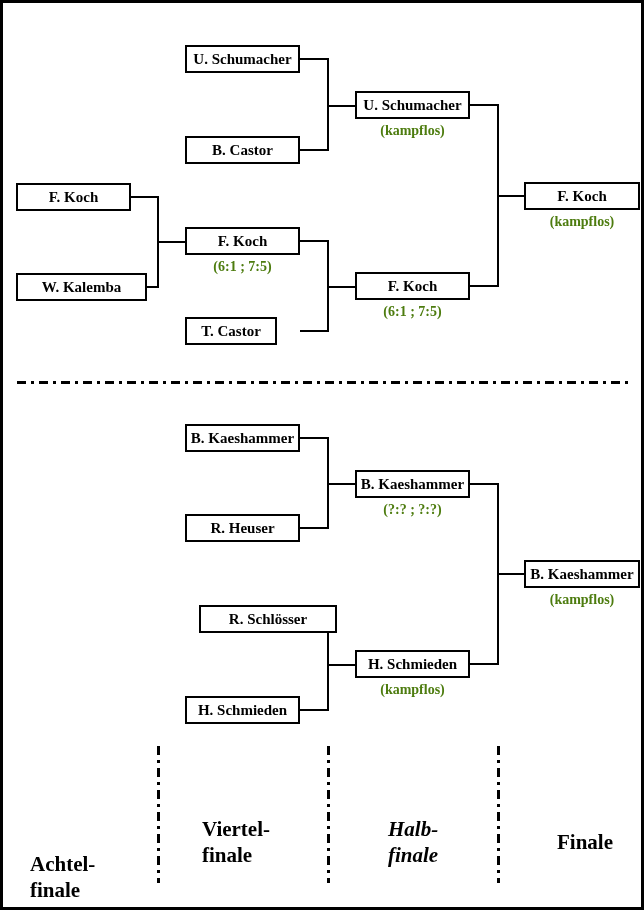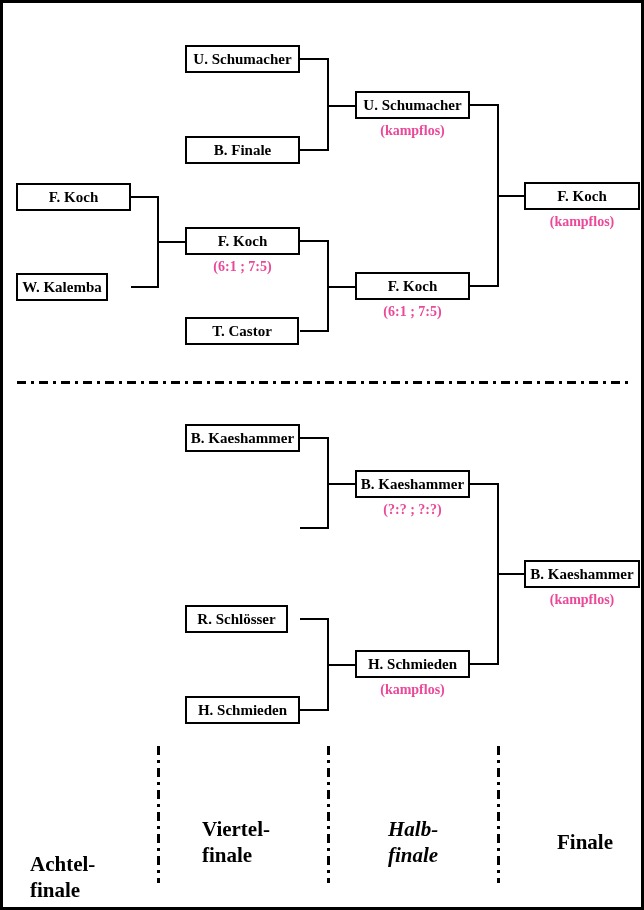--- a/index.html
+++ b/index.html
@@ -30,21 +30,21 @@
     font-size: 15px;
     color: #000000;
     white-space: nowrap;
     overflow: visible;
     z-index: 3;
   }
   .score {
     position: absolute;
     font-weight: bold;
     font-size: 14px;
-    color: #ec4899;
+    color: #4d7c0f;
     text-align: center;
     white-space: nowrap;
     z-index: 3;
   }
   
   .hline {
     position: absolute;
     height: 0;
     border-top: 2px solid #000000;
     z-index: 1;
@@ -91,33 +91,33 @@
     text-align: left;
     white-space: pre-line;
   }
 </style>
 </head>
 <body>
 
 <div id="page">
 
   <div class="box" style="left:13px; top:180px; width:115px;">F. Koch</div>
-  <div class="box" style="left:13px; top:270px; width:92px;">W. Kalemba</div>
+  <div class="box" style="left:13px; top:270px; width:131px;">W. Kalemba</div>
 
   <div class="hline" style="left:128px; top:193px; width:27px;"></div>
   <div class="hline" style="left:128px; top:283px; width:27px;"></div>
   <div class="vline" style="left:154px; top:193px; height:92px;"></div>
   <div class="hline" style="left:154px; top:238px; width:28px;"></div>
 
   <div class="box" style="left:182px; top:42px; width:115px;">U. Schumacher</div>
-  <div class="box" style="left:182px; top:133px; width:115px;">B. Finale</div>
+  <div class="box" style="left:182px; top:133px; width:115px;">B. Castor</div>
 
   <div class="box" style="left:182px; top:224px; width:115px;">F. Koch</div>
   <div class="score" style="left:182px; top:256px; width:115px;">(6:1 ; 7:5)</div>
-  <div class="box" style="left:182px; top:314px; width:114px;">T. Castor</div>
+  <div class="box" style="left:182px; top:314px; width:92px;">T. Castor</div>
 
   <div class="hline" style="left:297px; top:55px; width:28px;"></div>
   <div class="hline" style="left:297px; top:146px; width:28px;"></div>
   <div class="vline" style="left:324px; top:55px; height:93px;"></div>
   <div class="hline" style="left:324px; top:102px; width:28px;"></div>
 
   <div class="hline" style="left:297px; top:237px; width:28px;"></div>
   <div class="hline" style="left:297px; top:327px; width:28px;"></div>
   <div class="vline" style="left:324px; top:237px; height:92px;"></div>
   <div class="hline" style="left:324px; top:283px; width:28px;"></div>
@@ -132,22 +132,23 @@
   <div class="hline" style="left:467px; top:282px; width:28px;"></div>
   <div class="vline" style="left:494px; top:101px; height:183px;"></div>
   <div class="hline" style="left:494px; top:192px; width:28px;"></div>
 
   <div class="box" style="left:521px; top:179px; width:116px;">F. Koch</div>
   <div class="score" style="left:521px; top:211px; width:116px;">(kampflos)</div>
 
   <div class="half-divider" style="top:378px;"></div>
 
   <div class="box" style="left:182px; top:421px; width:115px;">B. Kaeshammer</div>
+  <div class="box" style="left:182px; top:511px; width:115px;">R. Heuser</div>
 
-  <div class="box" style="left:182px; top:602px; width:103px;">R. Schlösser</div>
+  <div class="box" style="left:196px; top:602px; width:138px;">R. Schlösser</div>
   <div class="box" style="left:182px; top:693px; width:115px;">H. Schmieden</div>
 
   <div class="hline" style="left:297px; top:434px; width:28px;"></div>
   <div class="hline" style="left:297px; top:524px; width:28px;"></div>
   <div class="vline" style="left:324px; top:434px; height:92px;"></div>
   <div class="hline" style="left:324px; top:480px; width:28px;"></div>
 
   <div class="hline" style="left:297px; top:615px; width:28px;"></div>
   <div class="hline" style="left:297px; top:706px; width:28px;"></div>
   <div class="vline" style="left:324px; top:615px; height:93px;"></div>

